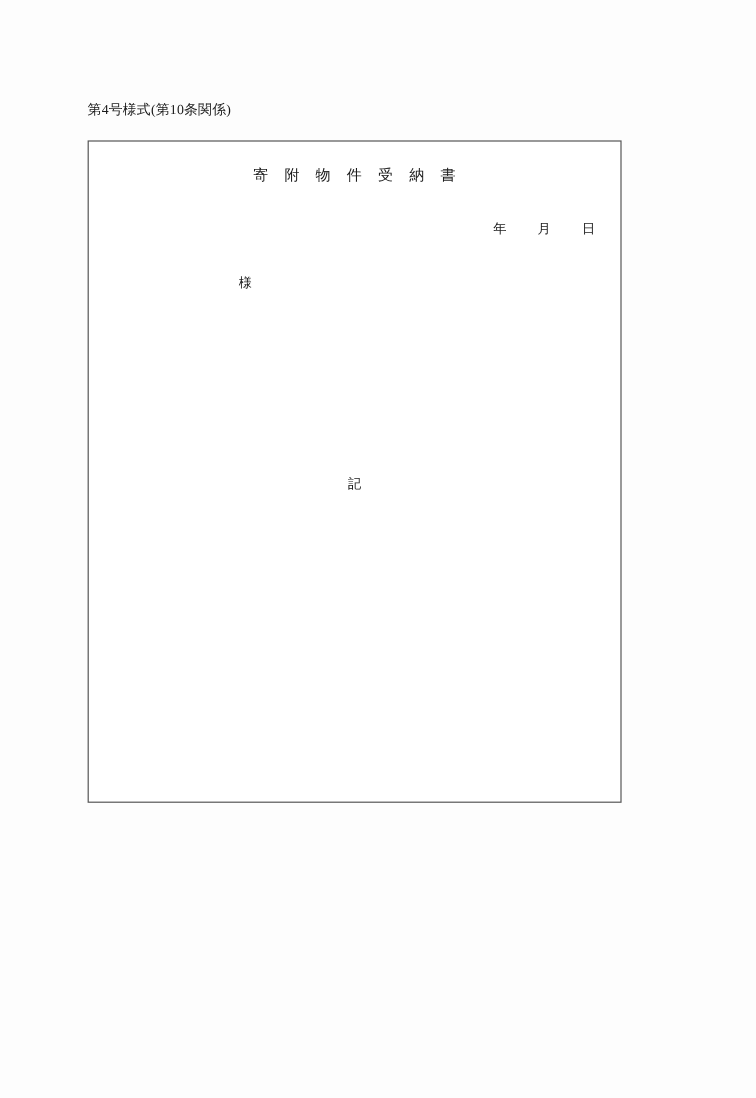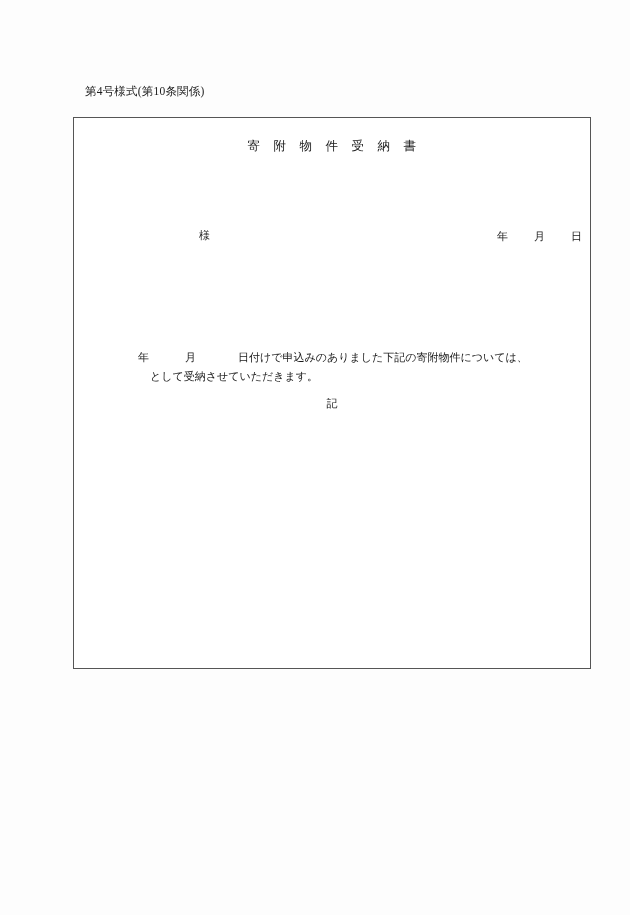--- a/index.html
+++ b/index.html
@@ -23,52 +23,50 @@
   }
 
   
   .form-number {
     position: absolute;
     left: 73px;
     top: 84px;
     font-size: 11.5px;
     letter-spacing: 0.2px;
     white-space: nowrap;
-    margin-left: 12px;
   }
 
   
   .doc-box {
     position: absolute;
     left: 73px;
     top: 117px;
-    width: 518px;
+    width: 445px;
     height: 552px;
     border: 1px solid #555;
     box-sizing: border-box;
     background: #fff;
   }
 
   .doc-title {
     position: absolute;
     left: 0;
     right: 0;
     top: 20px;
     text-align: center;
     font-size: 12.5px;
     letter-spacing: 0.5px;
   }
 
   .date-line {
     position: absolute;
-    right: 8px;
+    right: 21px;
     top: 65px;
     font-size: 11px;
     white-space: nowrap;
-    margin-top: 46px;
   }
   .date-line .gap { display: inline-block; width: 26px; }
 
   .addressee {
     position: absolute;
     left: 125px;
     top: 110px;
     font-size: 11px;
   }
 
@@ -115,21 +113,17 @@
 
     <div class="doc-title">寄　附　物　件　受　納　書</div>
 
     <div class="date-line">
       <span>年</span><span class="gap"></span><span>月</span><span class="gap"></span><span>日</span>
     </div>
 
     <div class="addressee">様</div>
 
 
-    <div class="body-text">
-      <span>年</span><span class="gap-a"></span><span>月</span><span class="gap-b"></span><span>日付けで申込みのありました下記の寄附物件については、</span>
-      <span class="body-indent">として受納させていただきます。</span>
-    </div>
 
     <div class="ki-mark">記</div>
 
   </div>
 </div>
 
 </body></html>

